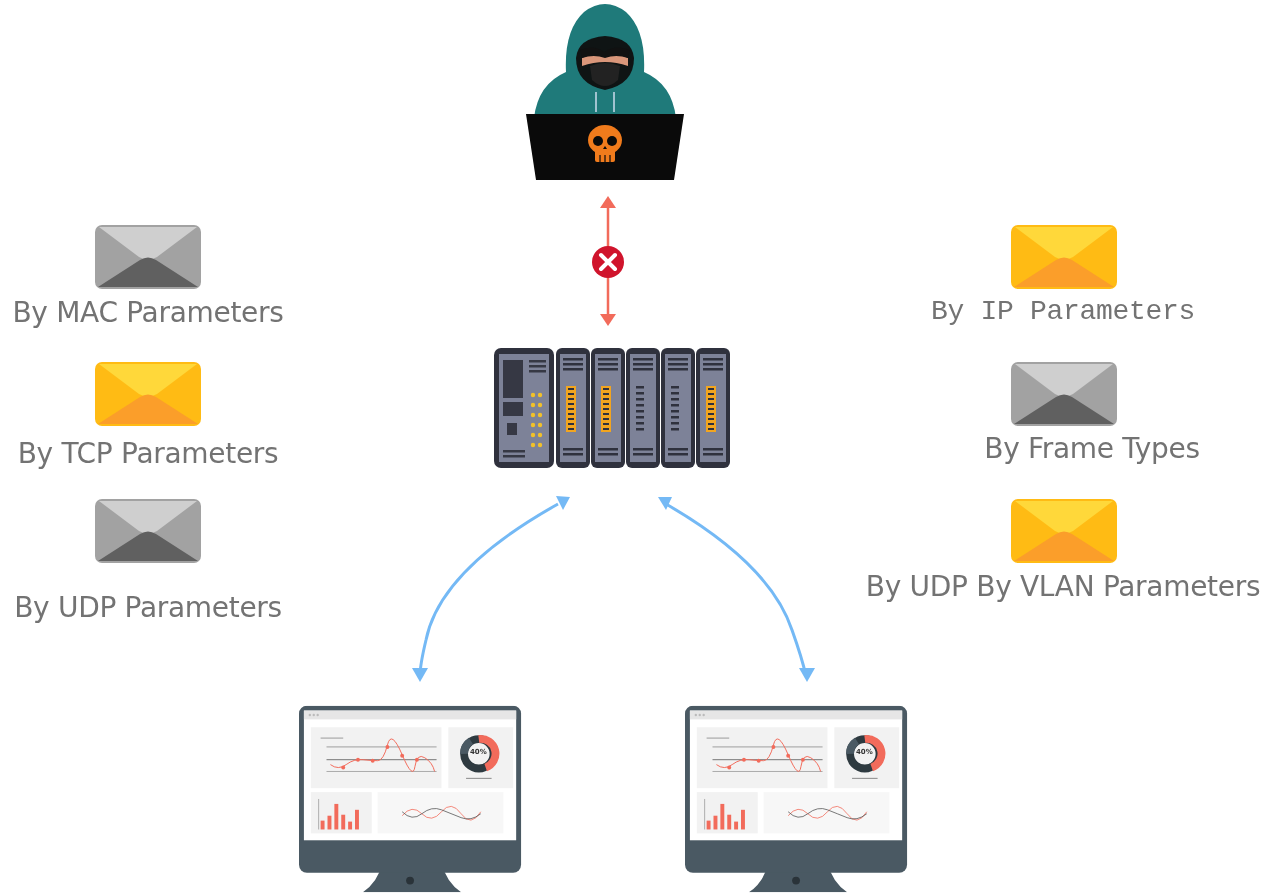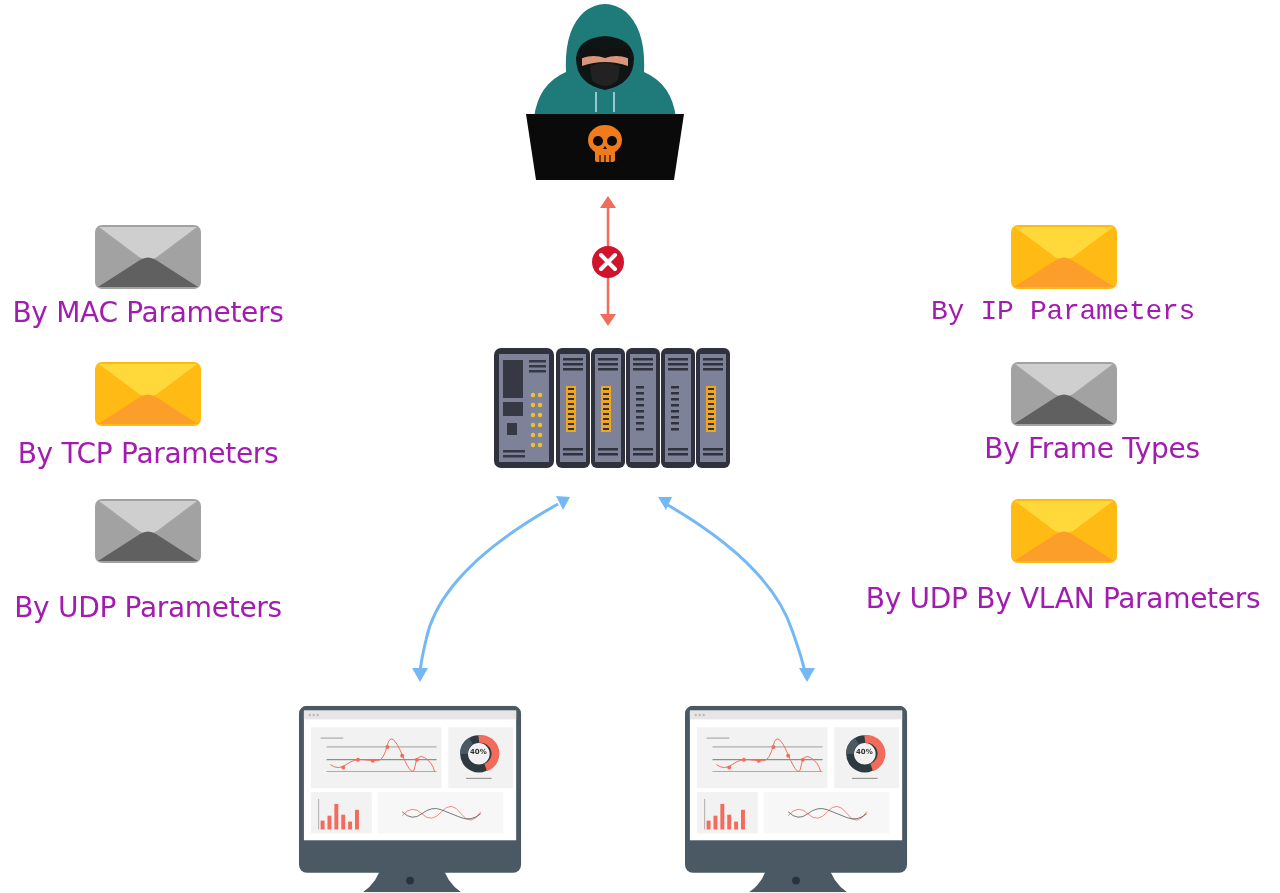--- a/index.html
+++ b/index.html
@@ -1,18 +1,18 @@
 <!DOCTYPE html>
 <html><head>
 <meta charset="utf-8">
 <style>
   html, body { margin:0; padding:0; background:#ffffff; }
   body { width:1280px; height:893px; position:relative; overflow:hidden; font-family:"Liberation Sans", sans-serif; }
   .abs { position:absolute; }
-  .label { position:absolute; font-family:"DejaVu Sans", sans-serif; font-size:28px; color:#a21caf; white-space:nowrap; text-align:center; transform:translateX(-50%); letter-spacing:-0.3px; }
+  .label { position:absolute; font-family:"DejaVu Sans", sans-serif; font-size:28px; color:#737373; white-space:nowrap; text-align:center; transform:translateX(-50%); letter-spacing:-0.3px; }
   svg { display:block; }
 </style>
 </head>
 <body>
 
 <svg width="0" height="0" style="position:absolute">
   <defs>
     <symbol id="env-gray" viewBox="0 0 106 64">
       <rect x="0" y="0" width="106" height="64" rx="7" fill="#a2a2a2"></rect>
       <path d="M4 2 L102 2 L62 32 Q53 37 44 32 Z" fill="#cfcfcf"></path>
@@ -235,14 +235,14 @@
   <div class="label" style="left:1063px; top:296px;font-family:Liberation Mono, monospace;">By IP Parameters</div>
 
   <svg class="abs" style="left:1011px; top:362px;" width="106" height="64">
       <use href="#env-gray"></use>
     </svg>
   <div class="label" style="left:1092px; top:432px;">By Frame Types</div>
 
   <svg class="abs" style="left:1011px; top:499px;" width="106" height="64">
       <use href="#env-yellow"></use>
     </svg>
-  <div class="label" style="left:1063px; top:570px;margin-top:12px;">By UDP By VLAN Parameters</div>
+  <div class="label" style="left:1063px; top:570px;">By UDP By VLAN Parameters</div>
 </div>
 
 </body></html>

